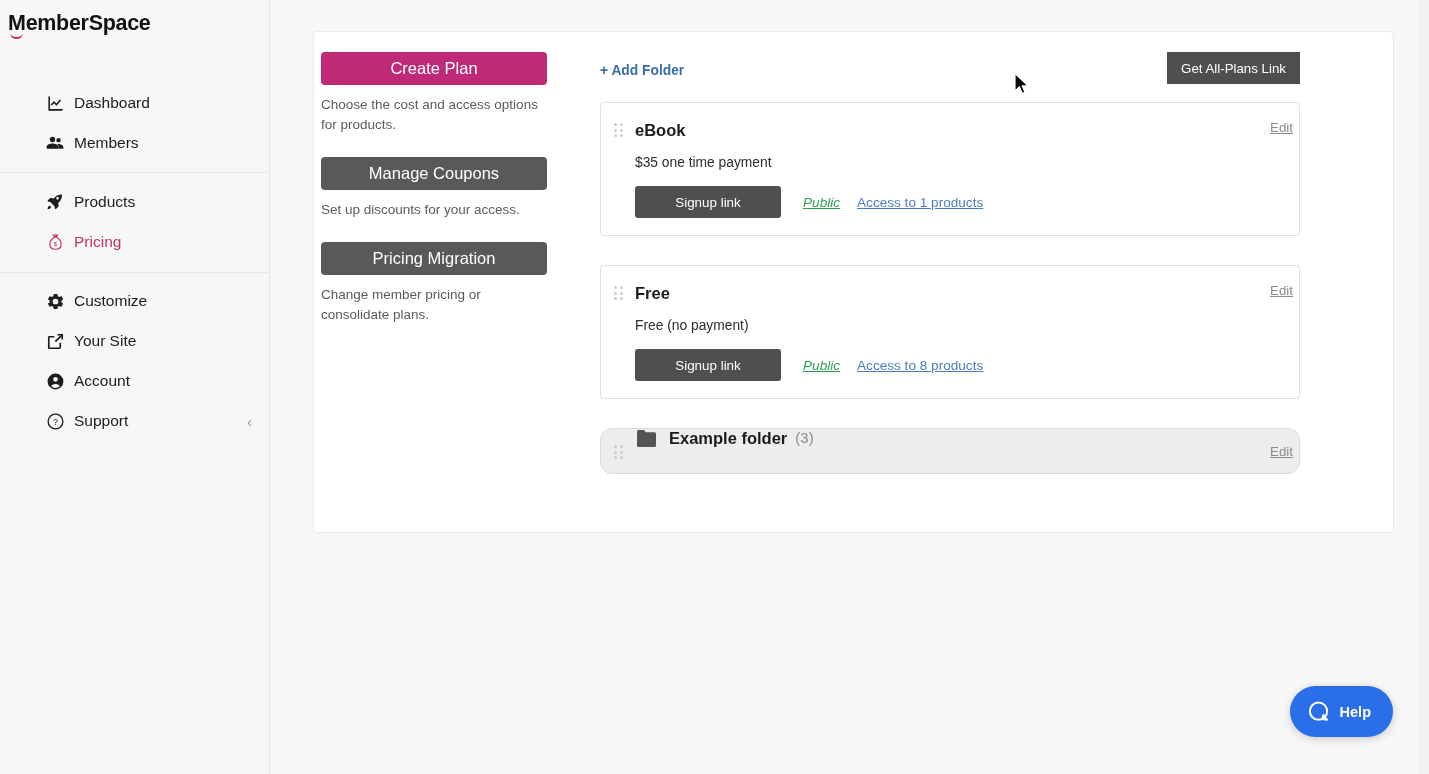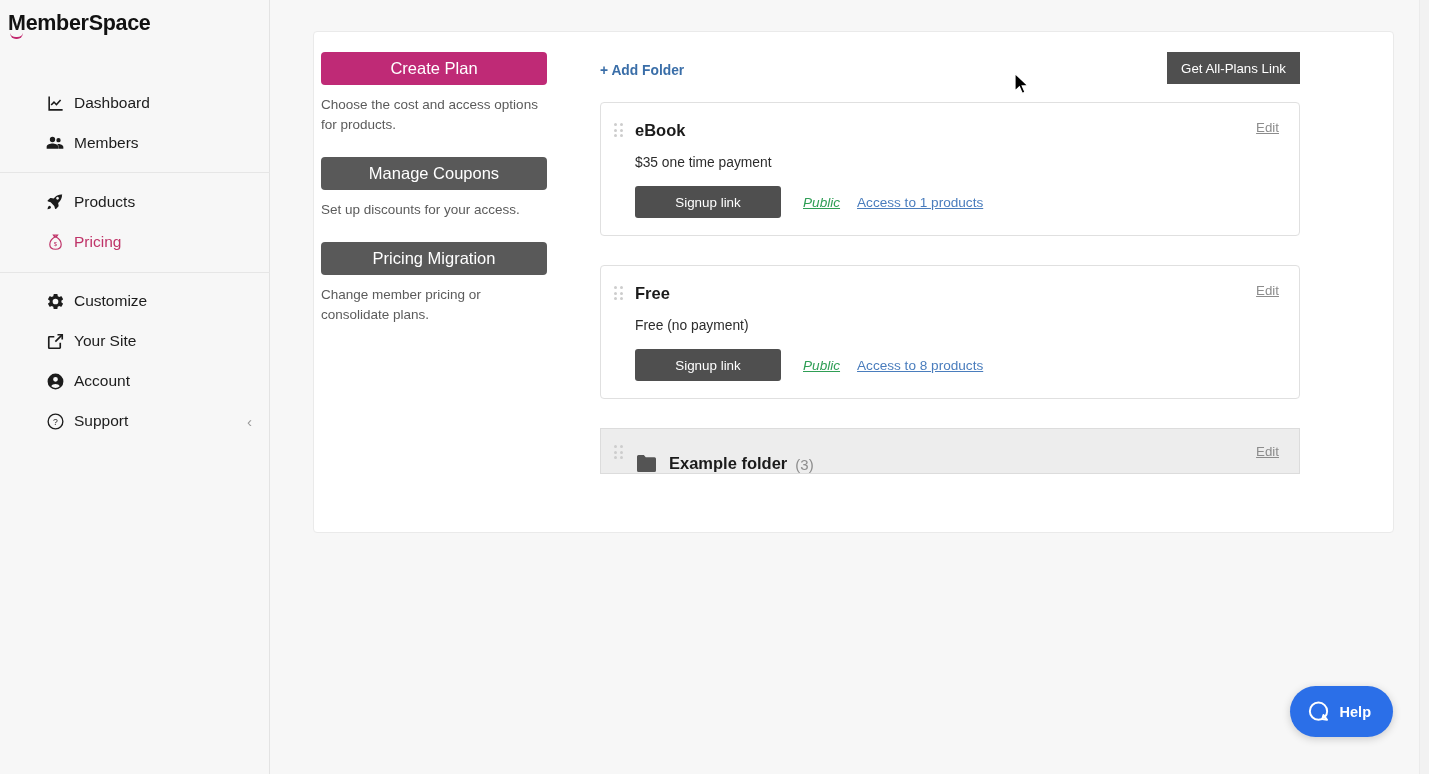--- a/index.html
+++ b/index.html
@@ -145,33 +145,33 @@
   }
   .visibility-link {
     margin-left: 22px; font-size: 13.6px;
     color: #2f9e55; text-decoration: underline; cursor: pointer; font-style: italic;
   }
   .access-link {
     margin-left: 17px; font-size: 13.6px;
     color: #4a7dbd; text-decoration: underline; cursor: pointer;
   }
   .edit-link {
-    position: absolute; right: 20px; top: 17px;
+    position: absolute; right: 6px; top: 17px;
     font-size: 13.3px; color: #8c8c8c;
     text-decoration: underline; cursor: pointer;
   }
 
   .folder-card {
     position: relative;
     border: 1px solid #dcdcdc;
-    border-radius: 0;
+    border-radius: 12px;
     background: #ededed;
     height: 46px;
     padding-left: 34px;
-    display: flex; align-items: flex-end;
+    display: flex; align-items: flex-start;
   }
   .folder-card .drag-handle { top: 16px; }
   .folder-ico { margin-right: 11px; display: flex; }
   .folder-name {
     font-size: 16.5px; font-weight: 700; color: #1b1b1b;
   }
   .folder-count {
     margin-left: 8px; font-size: 15px; color: #8e8e8e;
   }
   .folder-card .edit-link { top: 15px; }

